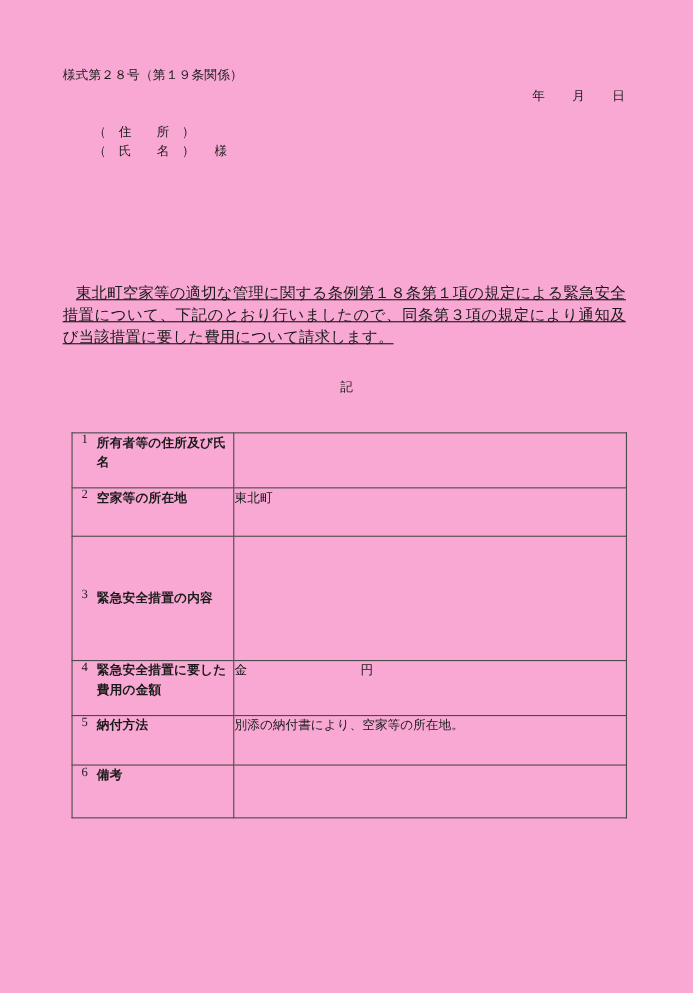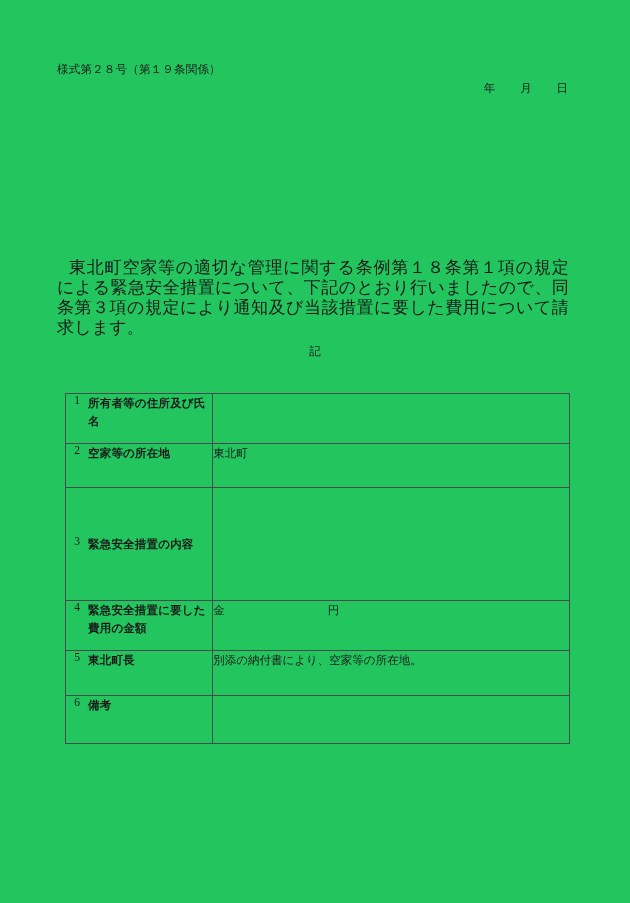--- a/index.html
+++ b/index.html
@@ -10,21 +10,21 @@
   }
   body {
     font-family: "Liberation Serif", "DejaVu Serif", serif;
     color: #1a1a1a;
     -webkit-font-smoothing: antialiased;
   }
   .page {
     position: relative;
     width: 630px;
     height: 903px;
-    background: #22c55e;
+    background: #f9a8d4;
     overflow: hidden;
     box-sizing: border-box;
   }
 
   
   .form-number {
     position: absolute;
     left: 57px;
     top: 61px;
     font-size: 11.5px;
@@ -75,25 +75,26 @@
     font-size: 11.5px;
     letter-spacing: 0.4px;
   }
 
   
   .body-text {
     position: absolute;
     left: 57px;
     top: 258px;
     width: 512px;
-    font-size: 17px;
+    font-size: 14px;
     line-height: 20px;
     text-align: justify;
     text-indent: 12px;
     letter-spacing: 0.15px;
+    text-decoration: underline;
   }
 
   
   .ki-mark {
     position: absolute;
     left: 0;
     right: 0;
     top: 344px;
     text-align: center;
     font-size: 11.5px;
@@ -158,20 +159,26 @@
 <div class="page">
 
   <div class="form-number">様式第２８号（第１９条関係）</div>
 
   <div class="date-line">
     <span class="seg">年</span>
     <span class="seg">月</span>
     <span class="seg">日</span>
   </div>
 
+  <div class="addressee">
+    <span class="ln">（　住　　所　）</span>
+    <span class="ln">
+      <span>（　氏　　名　）</span><span class="hon">様</span>
+    </span>
+  </div>
 
 
 
   <div class="body-text">東北町空家等の適切な管理に関する条例第１８条第１項の規定による緊急安全措置について、下記のとおり行いましたので、同条第３項の規定により通知及び当該措置に要した費用について請求します。</div>
 
   <div class="ki-mark">記</div>
 
   <table class="form-table">
     <colgroup>
       <col class="col-label">
@@ -219,21 +226,21 @@
           <span class="money-row">
             <span>金</span><span class="yen-unit">円</span>
           </span>
         </td>
       </tr>
 
       <tr style="height:45px;">
         <td class="label-cell">
           <div class="label-inner">
             <span class="label-num">5</span>
-            <span class="label-text">東北町長</span>
+            <span class="label-text">納付方法</span>
           </div>
         </td>
         <td class="value-cell">別添の納付書により、空家等の所在地。</td>
       </tr>
 
       <tr style="height:48px;">
         <td class="label-cell">
           <div class="label-inner">
             <span class="label-num">6</span>
             <span class="label-text">備考</span>

